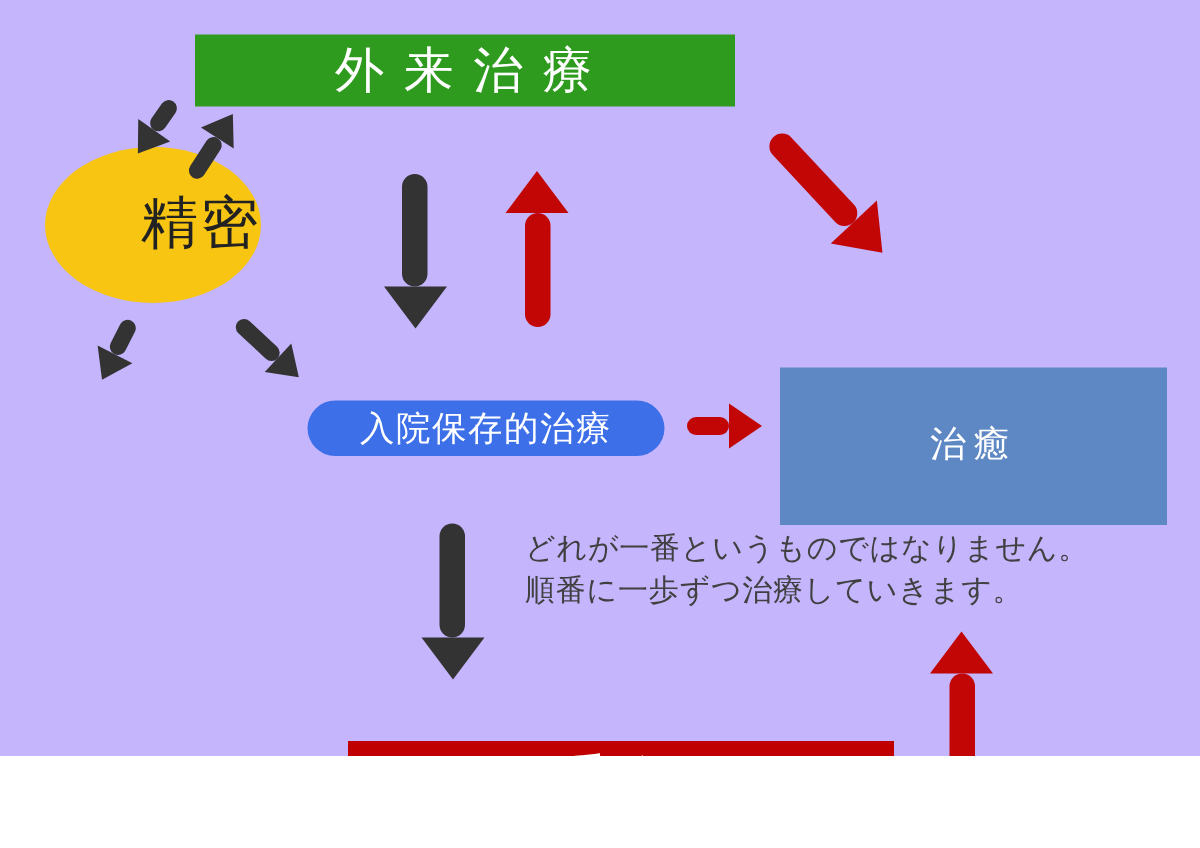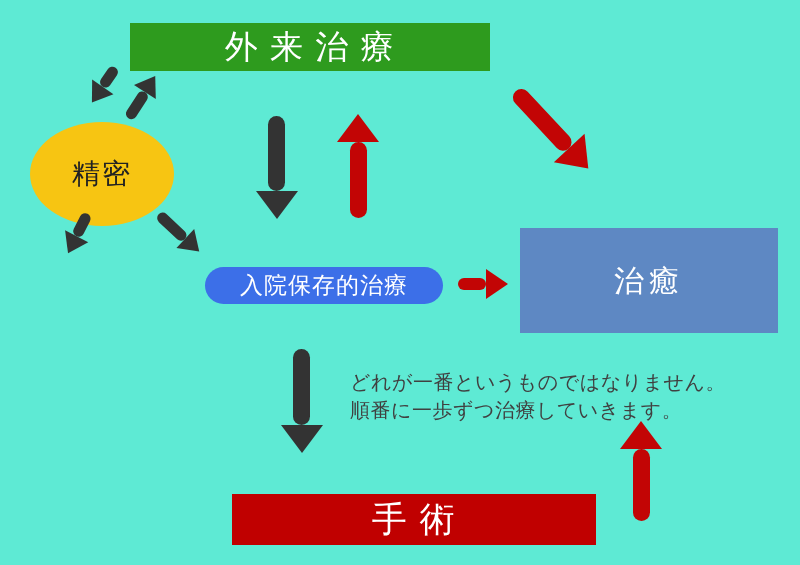--- a/index.html
+++ b/index.html
@@ -1,64 +1,64 @@
 <!DOCTYPE html>
 <html style="--green: #2E9B1E; --yellow: #F7C512; --pill-blue: #3C6FE8; --cure-blue: #5E88C3; --surgery-red: #C00000; --arrow-red: #C20505; --arrow-black: #333333; --note-text: #404040;"><head>
 <meta charset="utf-8">
 <style>
   html,body{margin:0;padding:0;background:#ffffff;}
   #stage{
     position:relative;
-    width:800px;height:565px;
-    background:#5eead4;
+    width:800px;height:504px;
+    background:#c4b5fd;
     overflow:hidden;
-    font-family:Liberation Serif, serif;
+    font-family:Liberation Sans, sans-serif;
   }
   .node{position:absolute;display:flex;flex-direction:column;align-items:center;justify-content:center;text-align:center;}
   .node span{display:block;}
 
   
   .outpatient{
     left:130px;top:23px;width:360px;height:48px;
     background:var(--green);color:#ffffff;
     font-size:33px;letter-spacing:2px;
   }
   
   .exam{
-    left:30px;top:122px;width:144px;height:104px;
+    left:30px;top:98px;width:144px;height:104px;
     background:var(--yellow);color:#222222;
     border-radius:50%;
-    font-size:28px;line-height:1.2;letter-spacing:2px;
+    font-size:38px;line-height:1.2;letter-spacing:2px;align-items:flex-end;
   }
   
   .other{
     left:10px;top:261px;width:130px;height:34px;
     color:#333333;font-size:25px;letter-spacing:1px;
   }
   
   .inpatient{
     left:205px;top:267px;width:238px;height:37px;
     background:var(--pill-blue);color:#ffffff;
     border-radius:19px;font-size:23px;letter-spacing:1px;
   }
   
   .cure{
-    left:520px;top:228px;width:258px;height:105px;
+    left:520px;top:245px;width:258px;height:105px;
     background:var(--cure-blue);color:#ffffff;
-    font-size:30px;line-height:1.6;letter-spacing:5px;
+    font-size:24px;line-height:1.6;letter-spacing:5px;
   }
   
   .surgery{
     left:218px;top:494px;width:364px;height:51px;
     background:var(--surgery-red);color:#ffffff;
     font-size:35px;letter-spacing:2px;margin-left:14px;
   }
   
   .note{
-    position:absolute;left:350px;top:368px;width:430px;
+    position:absolute;left:350px;top:352px;width:430px;
     color:var(--note-text);font-size:20px;line-height:1.4;letter-spacing:0.5px;
     text-align:left;
   }
 
   
   .arrow{
     position:absolute;display:flex;align-items:center;
     transform-origin:0 50%;
   }
   .arrow .shaft{display:block;flex:1;}

